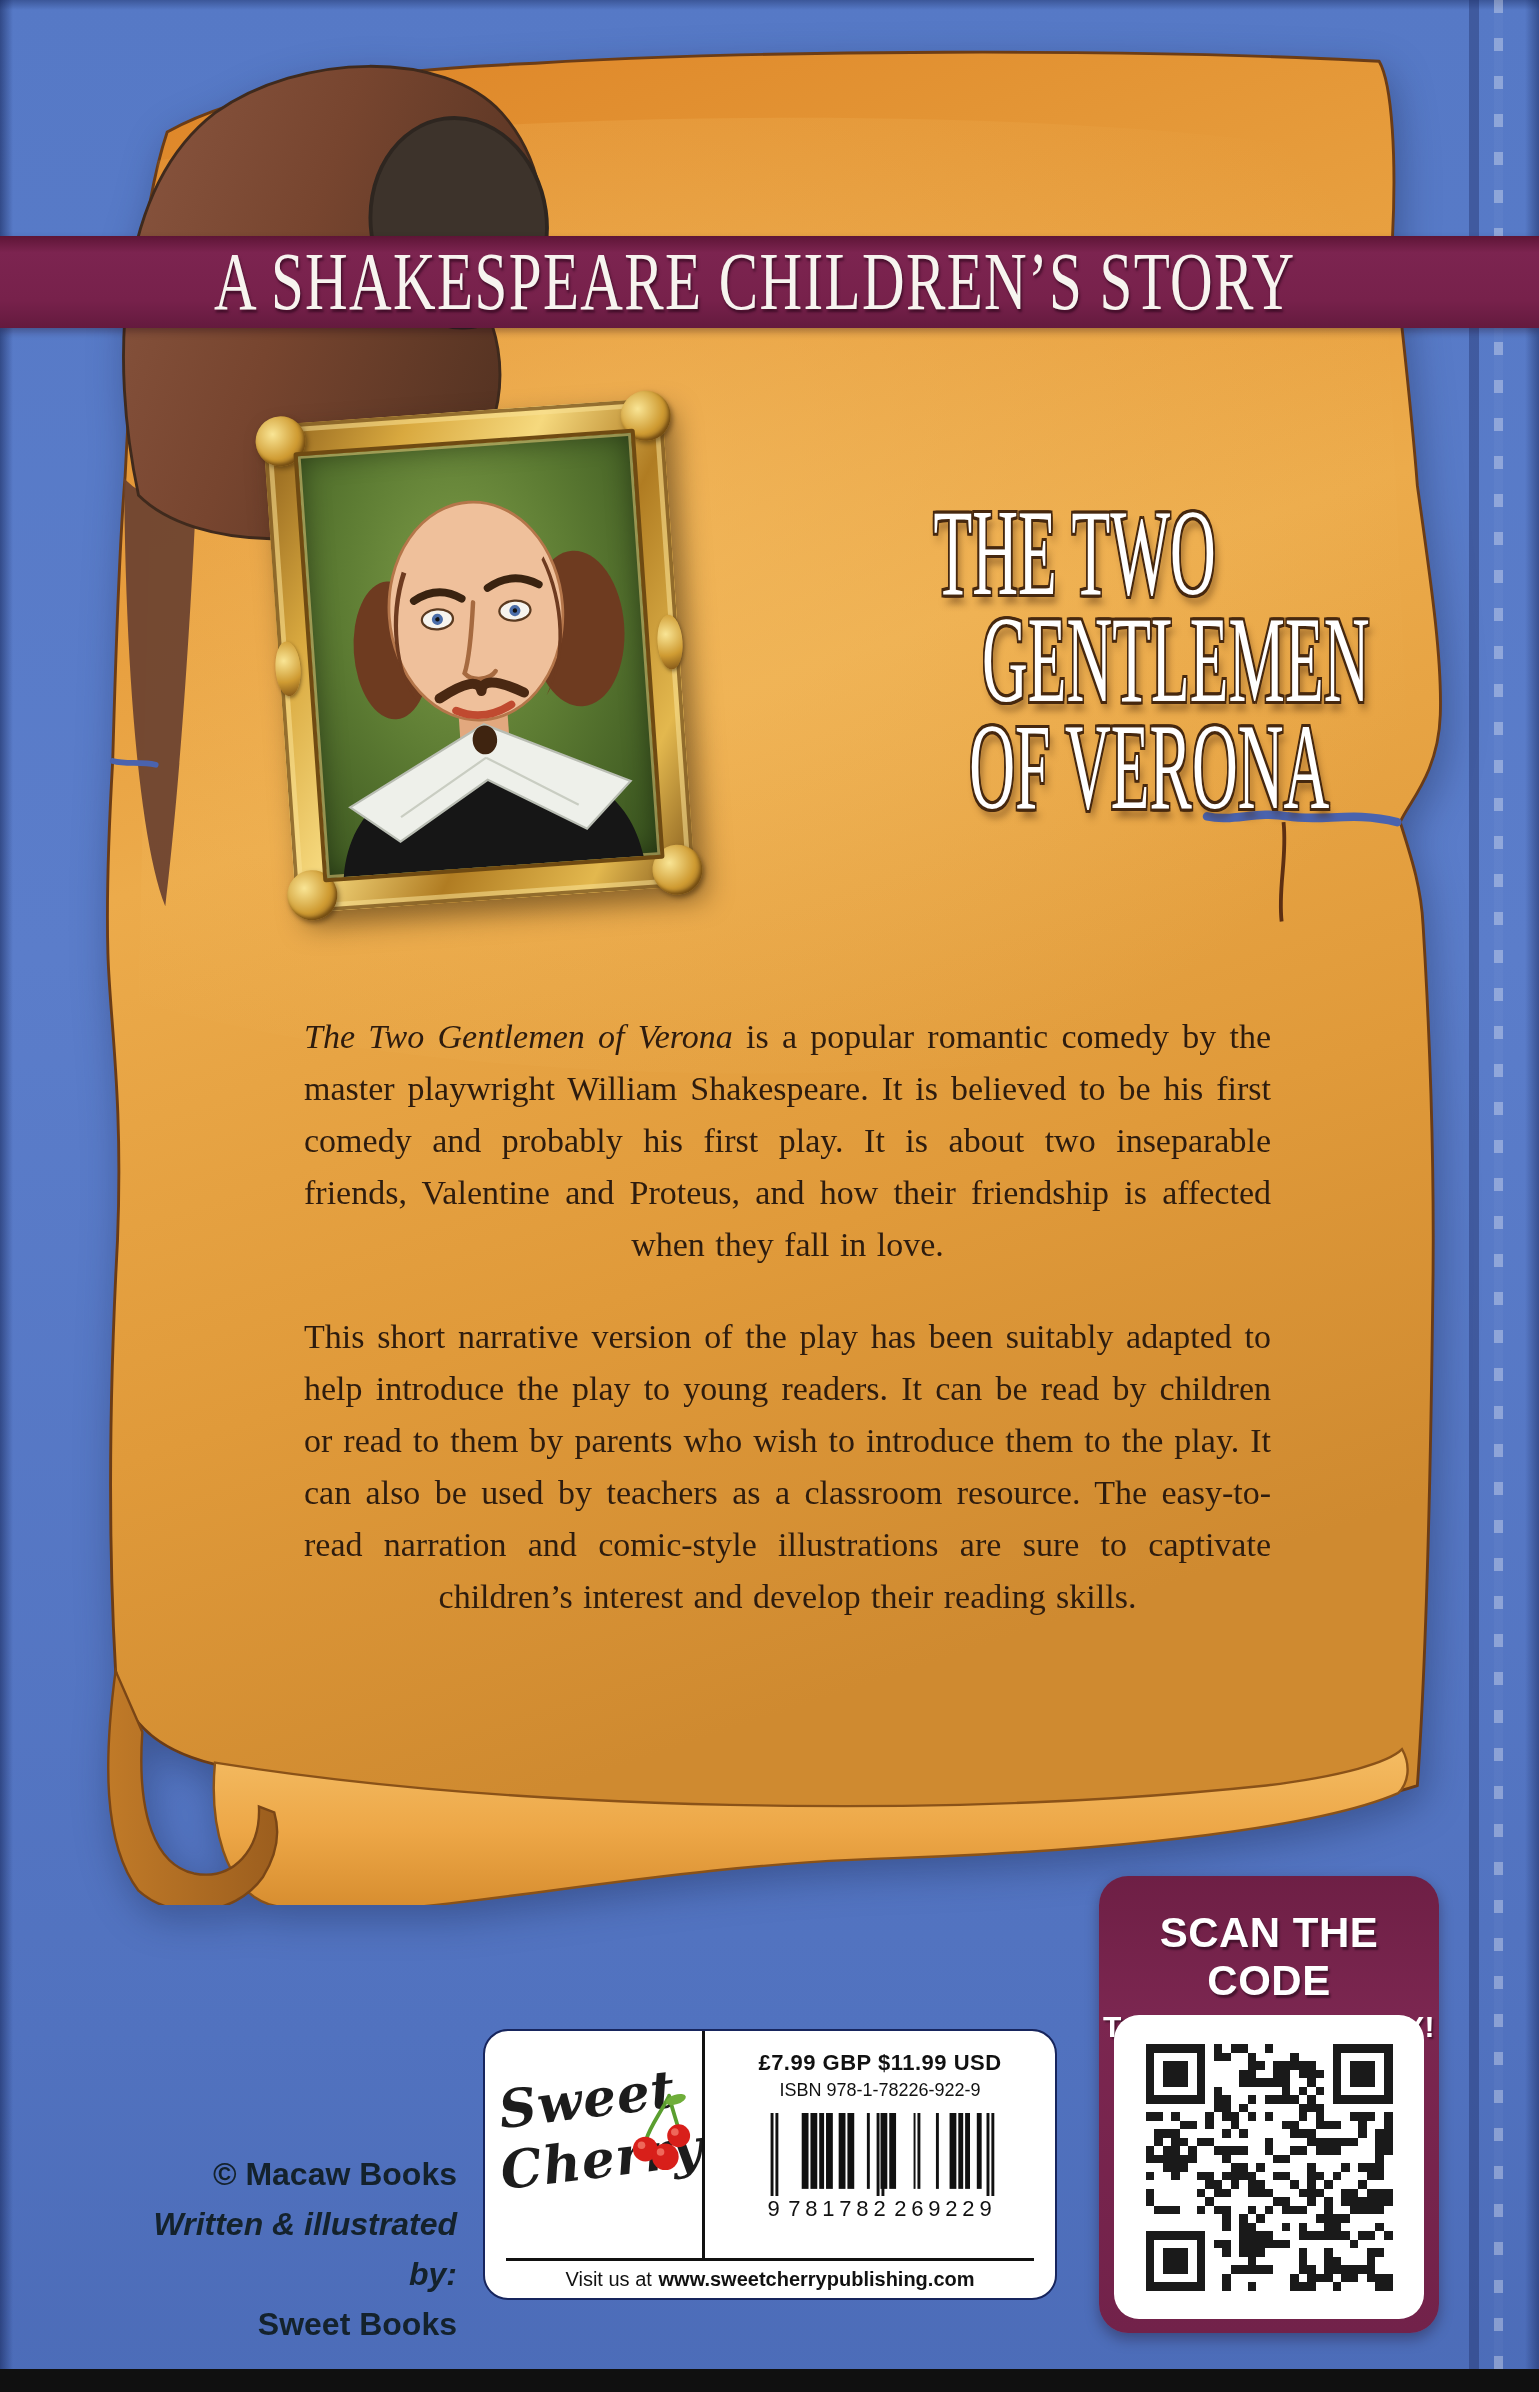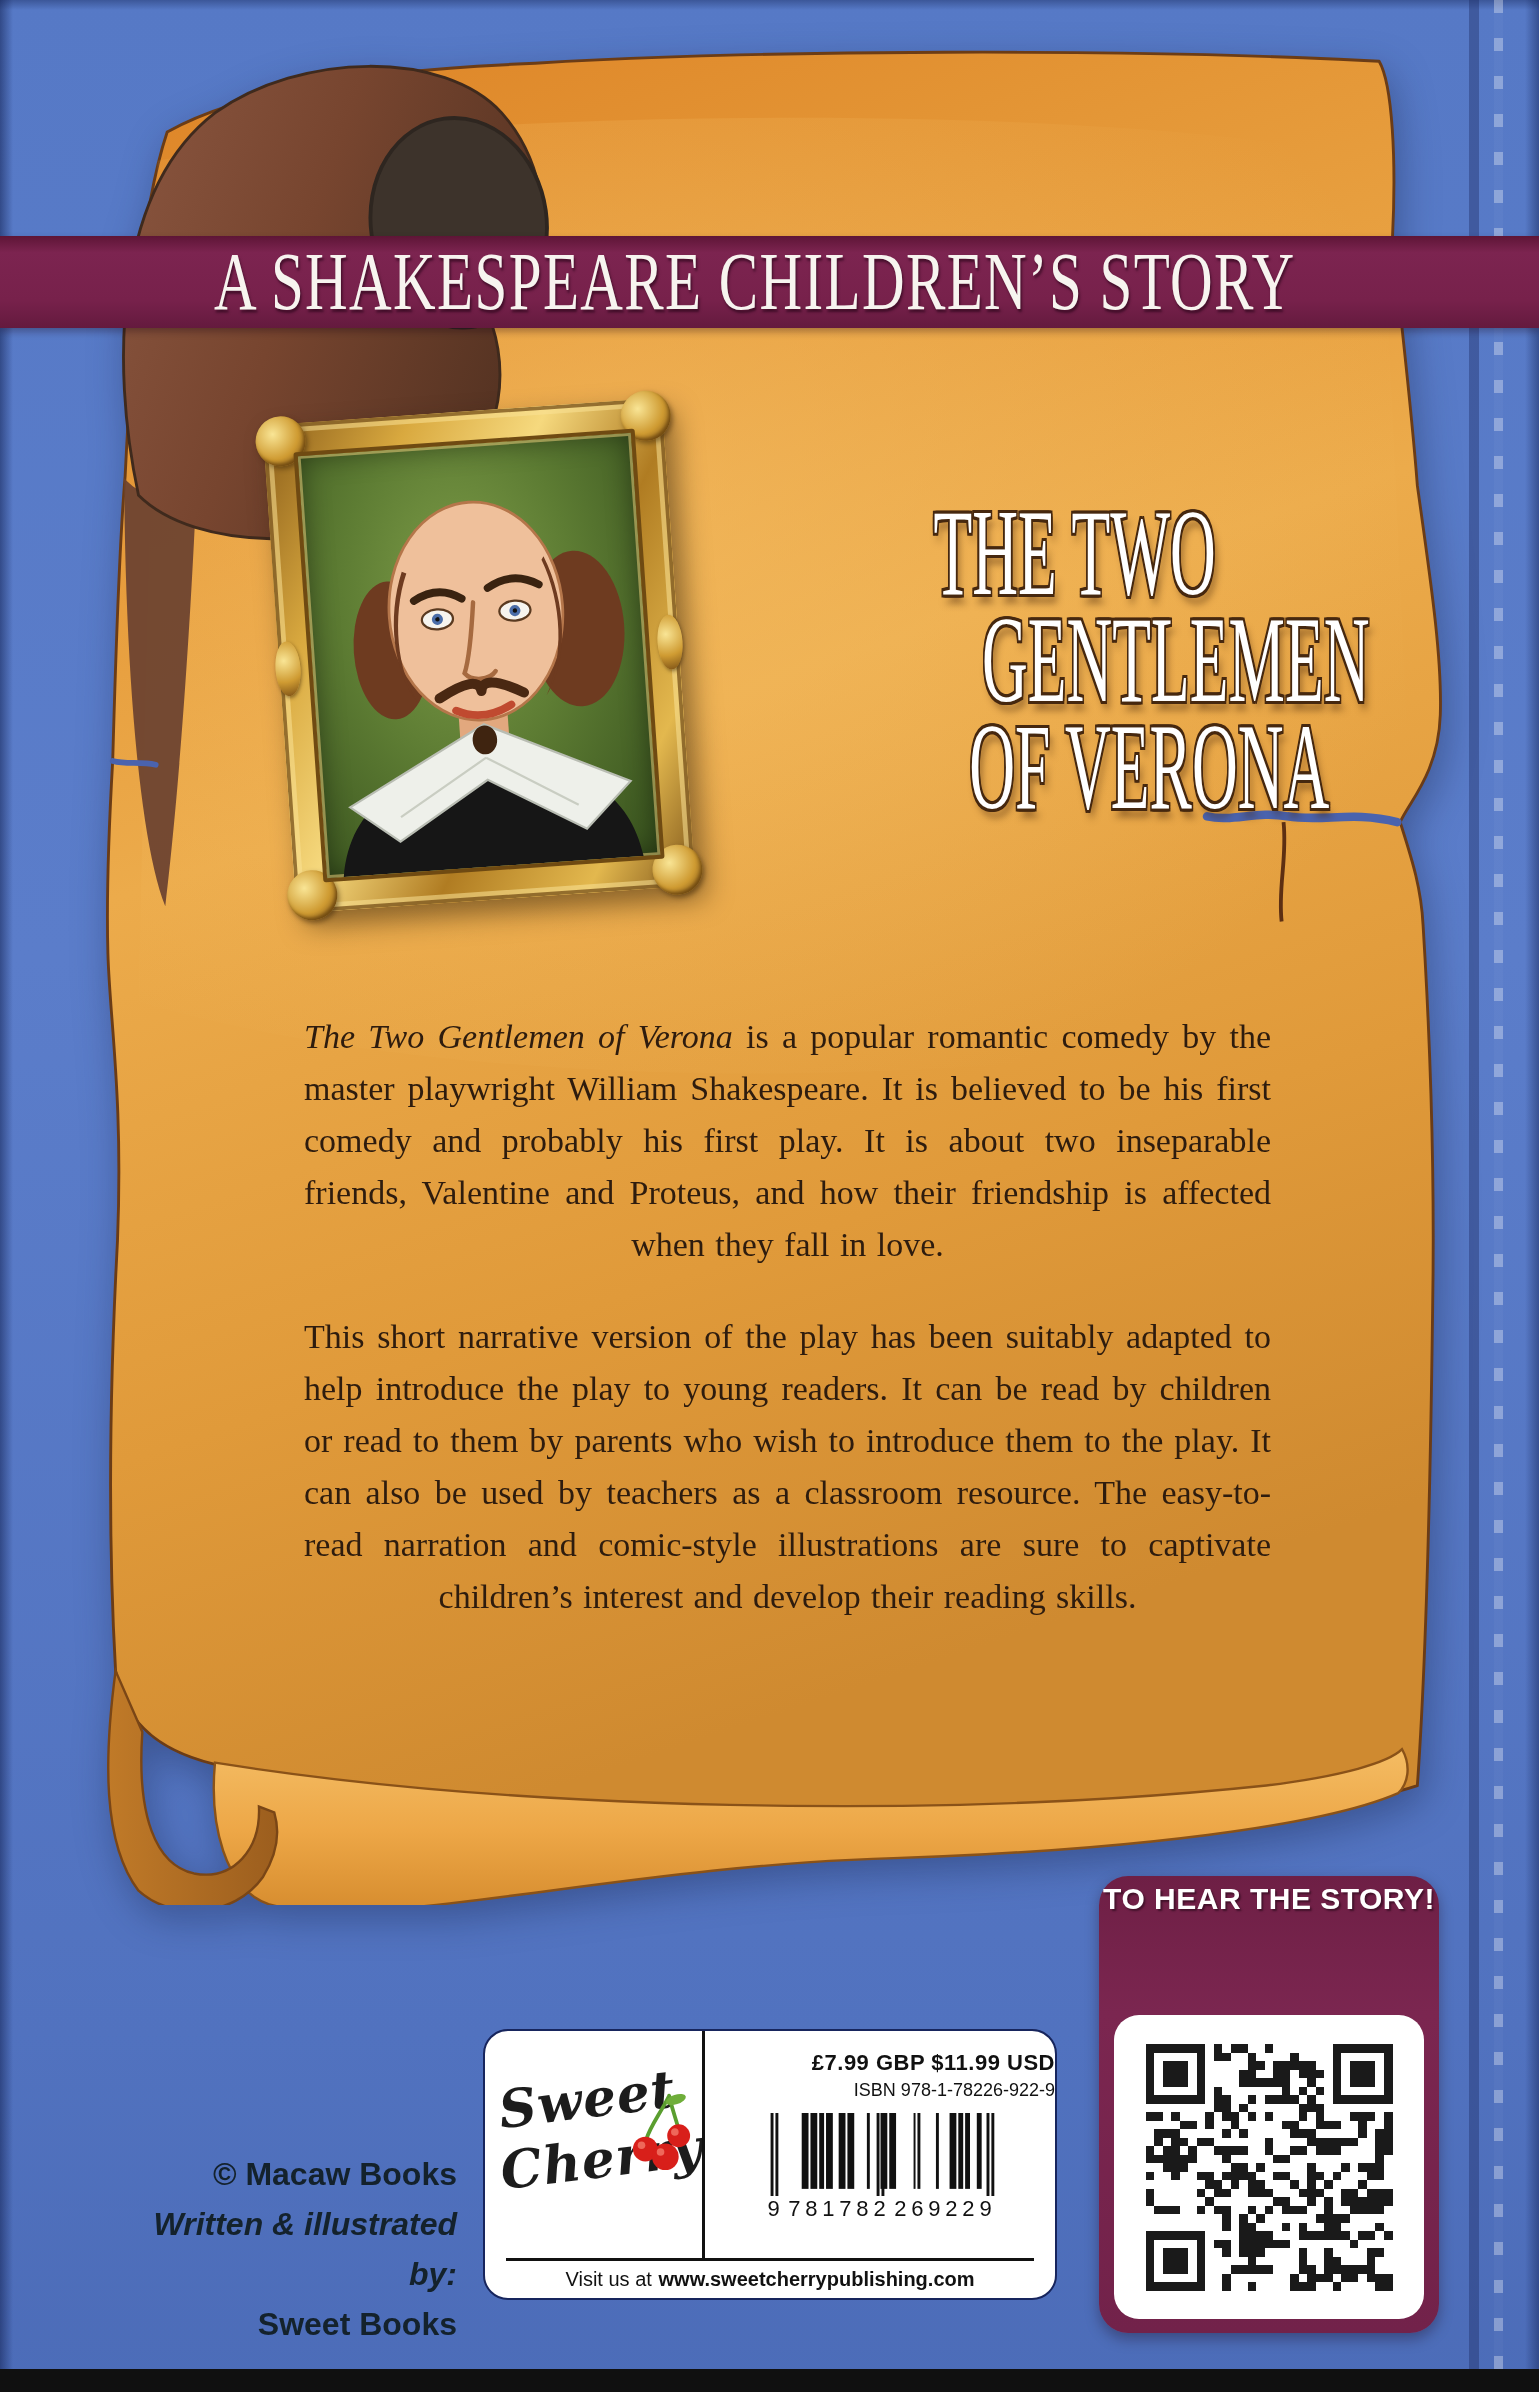--- a/index.html
+++ b/index.html
@@ -69,21 +69,21 @@
   .infobox{position:absolute;left:483px;top:2029px;width:574px;height:271px;background:#ffffff;
            border:2.9px solid #17255d;border-radius:25px;box-sizing:border-box;z-index:4;overflow:hidden;}
   .infobox .main{position:absolute;left:0;top:0;right:0;height:228px;}
   .divider-v{position:absolute;left:217px;top:0;width:2.9px;height:228px;background:#111;}
   .divider-h{position:absolute;left:21px;right:21px;top:227px;height:2.9px;background:#111;}
   .logo{position:absolute;left:0;top:0;width:217px;height:228px;}
   .logo-text{position:absolute;left:17px;top:36px;transform:rotate(-7deg);font-family:"DejaVu Serif",serif;
              font-style:italic;font-weight:700;color:#1c1c1c;line-height:61px;font-size:52px;letter-spacing:1px;}
   .logo-text .l2{margin-left:-5.7px;display:block;}
   .cherries{position:absolute;right:9.6px;top:59px;}
-  .pricing{position:absolute;left:220px;top:0;right:0;height:228px;text-align:right;color:#111;}
+  .pricing{position:absolute;left:220px;top:0;right:0;height:228px;text-align:center;color:#111;}
   .price{margin-top:19px;font-size:22px;font-weight:700;letter-spacing:0.5px;}
   .isbn{margin-top:4px;font-size:18px;}
   .barcode{position:relative;width:231px;height:107px;margin:11.5px auto 0 auto;}
   .barcode svg{position:absolute;left:0;top:0;fill:#111;}
   .barcode-digits{position:absolute;left:0;right:0;bottom:-1.9px;display:flex;justify-content:space-between;
              padding:0 1px;font-size:22px;letter-spacing:4.8px;color:#111;}
   .barcode-digits span{background:#fff;padding:0 1.9px;line-height:25px;}
   .visit{position:absolute;left:0;right:0;top:237px;text-align:center;font-size:20px;color:#111;}
   .visit b{margin-left:6.7px;}
 
@@ -266,20 +266,21 @@
         </div>
       </div>
     </div>
     <div class="divider-h"></div>
     <div class="visit">
       <span>Visit us at</span><b>www.sweetcherrypublishing.com</b>
     </div>
   </div>
 
   <div class="qr-badge">
+    <div class="qr-line1">SCAN THE CODE</div>
     <div class="qr-line2">TO HEAR THE STORY!</div>
     <div class="qr-box">
       <svg viewBox="0 0 29 29" shape-rendering="crispEdges">
         <g fill="#1a1a1a">
           <rect x="0" y="0" width="7" height="7"></rect>
             <rect x="1" y="1" width="5" height="5" fill="#fff"></rect>
             <rect x="2" y="2" width="3" height="3"></rect>
           <rect x="22" y="0" width="7" height="7"></rect>
             <rect x="23" y="1" width="5" height="5" fill="#fff"></rect>
             <rect x="24" y="2" width="3" height="3"></rect>

